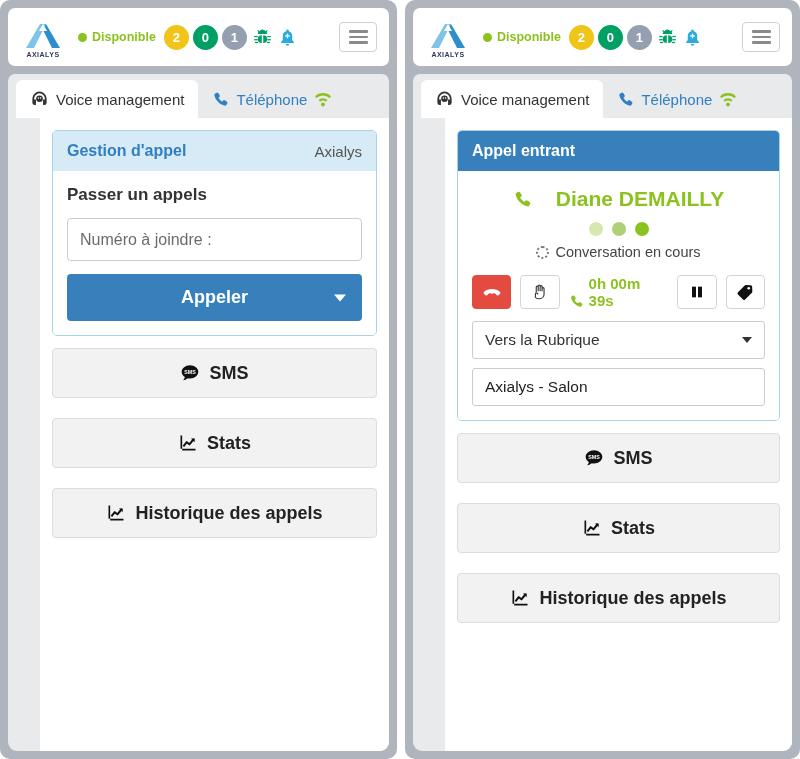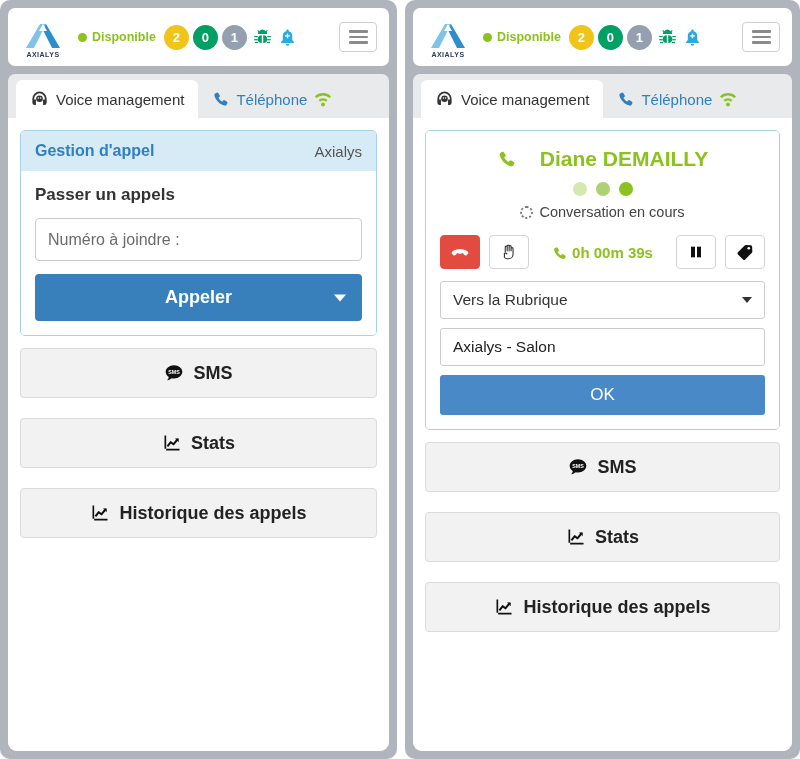--- a/index.html
+++ b/index.html
@@ -106,20 +106,21 @@
   }
   .tab-inactive { color: #2f7fc1; }
   .tab-inactive .tab-label { color: #2f7fc1; }
 
   .body {
     background: #ffffff;
     flex: 1 1 auto;
     padding: 12px;
     display: flex; flex-direction: column;
     overflow: hidden;
+    margin-left: 32px;
   }
 
   
   .card {
     border: 1px solid #a8d2e8;
     border-radius: 5px;
     overflow: hidden;
     flex: 0 0 auto;
   }
   .card-head {
@@ -443,20 +444,23 @@
           <svg width="18" height="15" viewBox="0 0 24 20" fill="#8cc220">
             <path d="M12 1.5A15 15 0 001.3 5.9l2.1 2.2A12 12 0 0112 4.6a12 12 0 018.6 3.5l2.1-2.2A15 15 0 0012 1.5z"></path>
             <path d="M12 8.2a8.4 8.4 0 00-6 2.5l2.2 2.2A5.4 5.4 0 0112 11.3a5.4 5.4 0 013.8 1.6l2.2-2.2a8.4 8.4 0 00-6-2.5z"></path>
             <circle cx="12" cy="16.6" r="2.6"></circle>
           </svg>
         </div>
       </div>
 
       <div class="body">
         <div class="card">
+          <div class="card-head card-head-blue">
+            <span class="card-title">Appel entrant</span>
+          </div>
           <div class="card-body">
 
             <div class="caller">
               <svg width="19" height="19" viewBox="0 0 24 24" fill="#8cc220">
                 <path d="M6.6 2.3a1.7 1.7 0 012.2.6l2 3.2a1.7 1.7 0 01-.3 2.2L9 9.6a12 12 0 005.4 5.4l1.3-1.5a1.7 1.7 0 012.2-.3l3.2 2a1.7 1.7 0 01.6 2.2l-1.2 2.1a2.4 2.4 0 01-2.6 1.1C11.3 19.5 4.5 12.7 3.4 6.1A2.4 2.4 0 014.5 3.5z"></path>
               </svg>
               <span>Diane DEMAILLY</span>
             </div>
 
             <div class="dots">
@@ -503,23 +507,20 @@
 
             <div class="select-wrap">
               <div class="select-field">
                 <span>Vers la Rubrique</span>
               </div>
               <span class="select-caret"></span>
             </div>
 
             <input class="plain-field" type="text" value="Axialys - Salon" style="">
 
-            <button class="btn-ok">
-              <span>OK</span>
-            </button>
           </div>
         </div>
 
         <div class="actions">
           <div class="action-btn">
             <svg width="20" height="20" viewBox="0 0 24 24" fill="#111">
               <path d="M12 2.6C6.4 2.6 2 6.2 2 10.6c0 2.5 1.5 4.8 3.8 6.2-.2 1.2-.9 2.8-2.1 4 2.5-.5 4.5-1.6 5.7-2.5a12.6 12.6 0 002.6.3c5.6 0 10-3.6 10-8s-4.4-8-10-8z"></path>
               <text x="12" y="12.6" font-size="6.4" font-weight="bold" fill="#fff" text-anchor="middle" font-family="Liberation Sans, sans-serif">SMS</text>
             </svg>
             <span>SMS</span>

